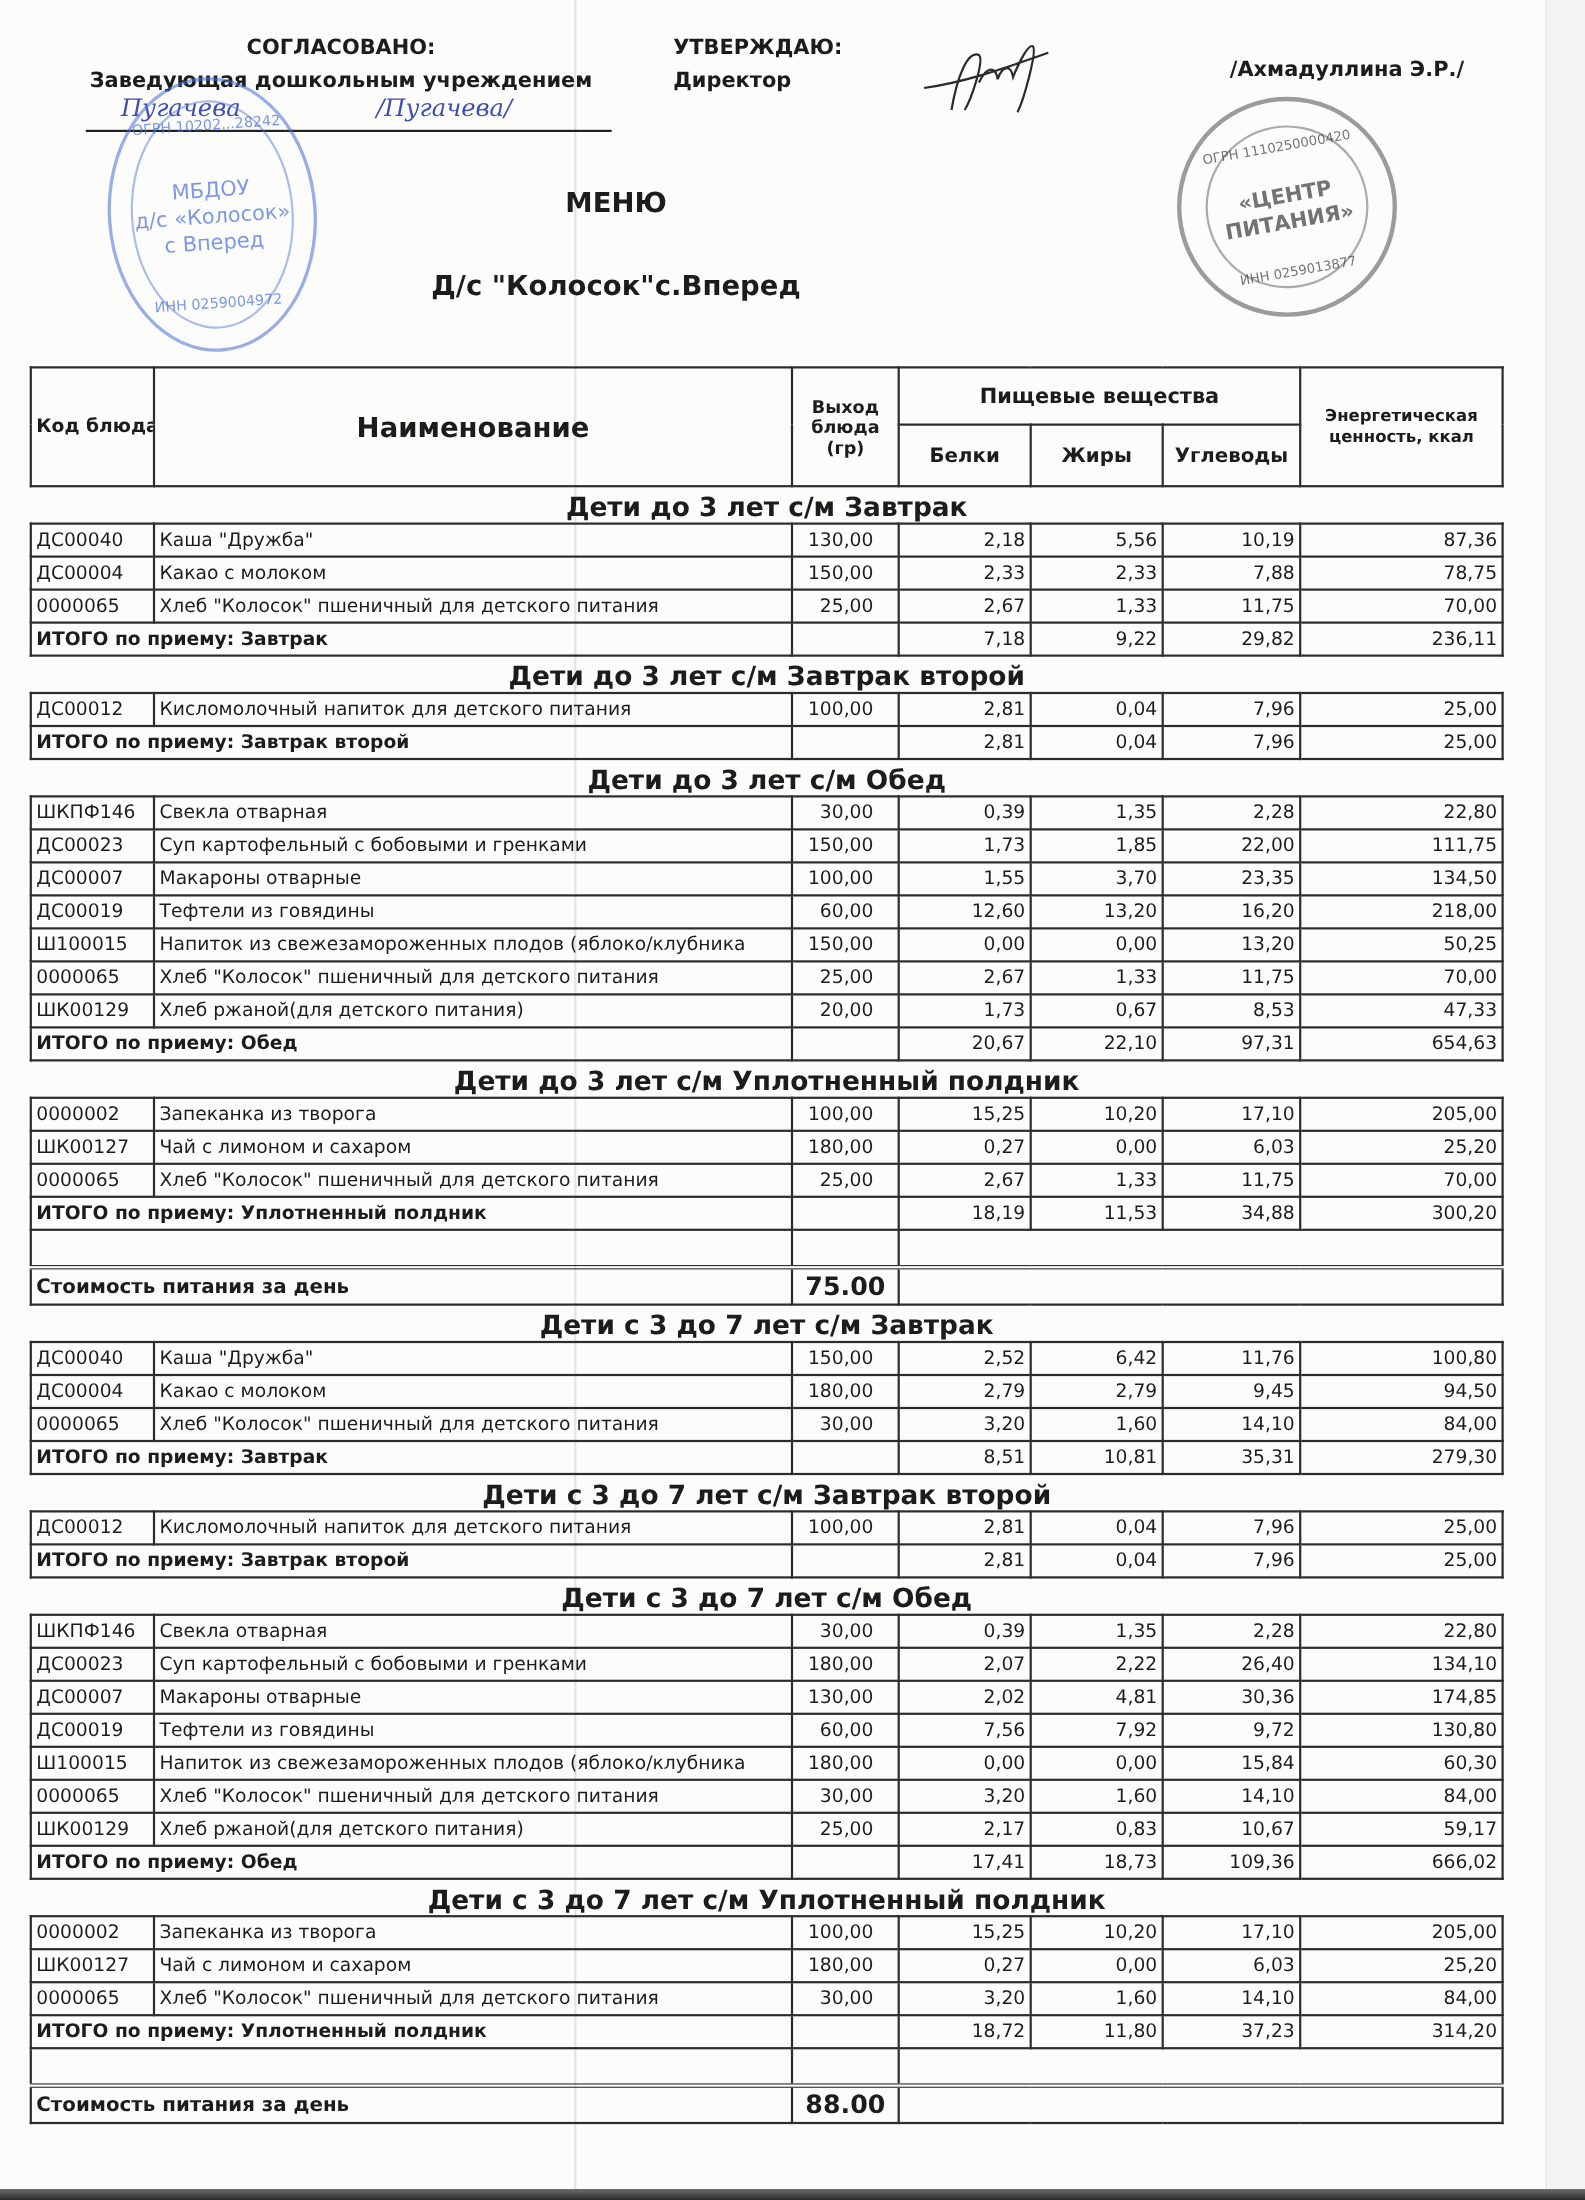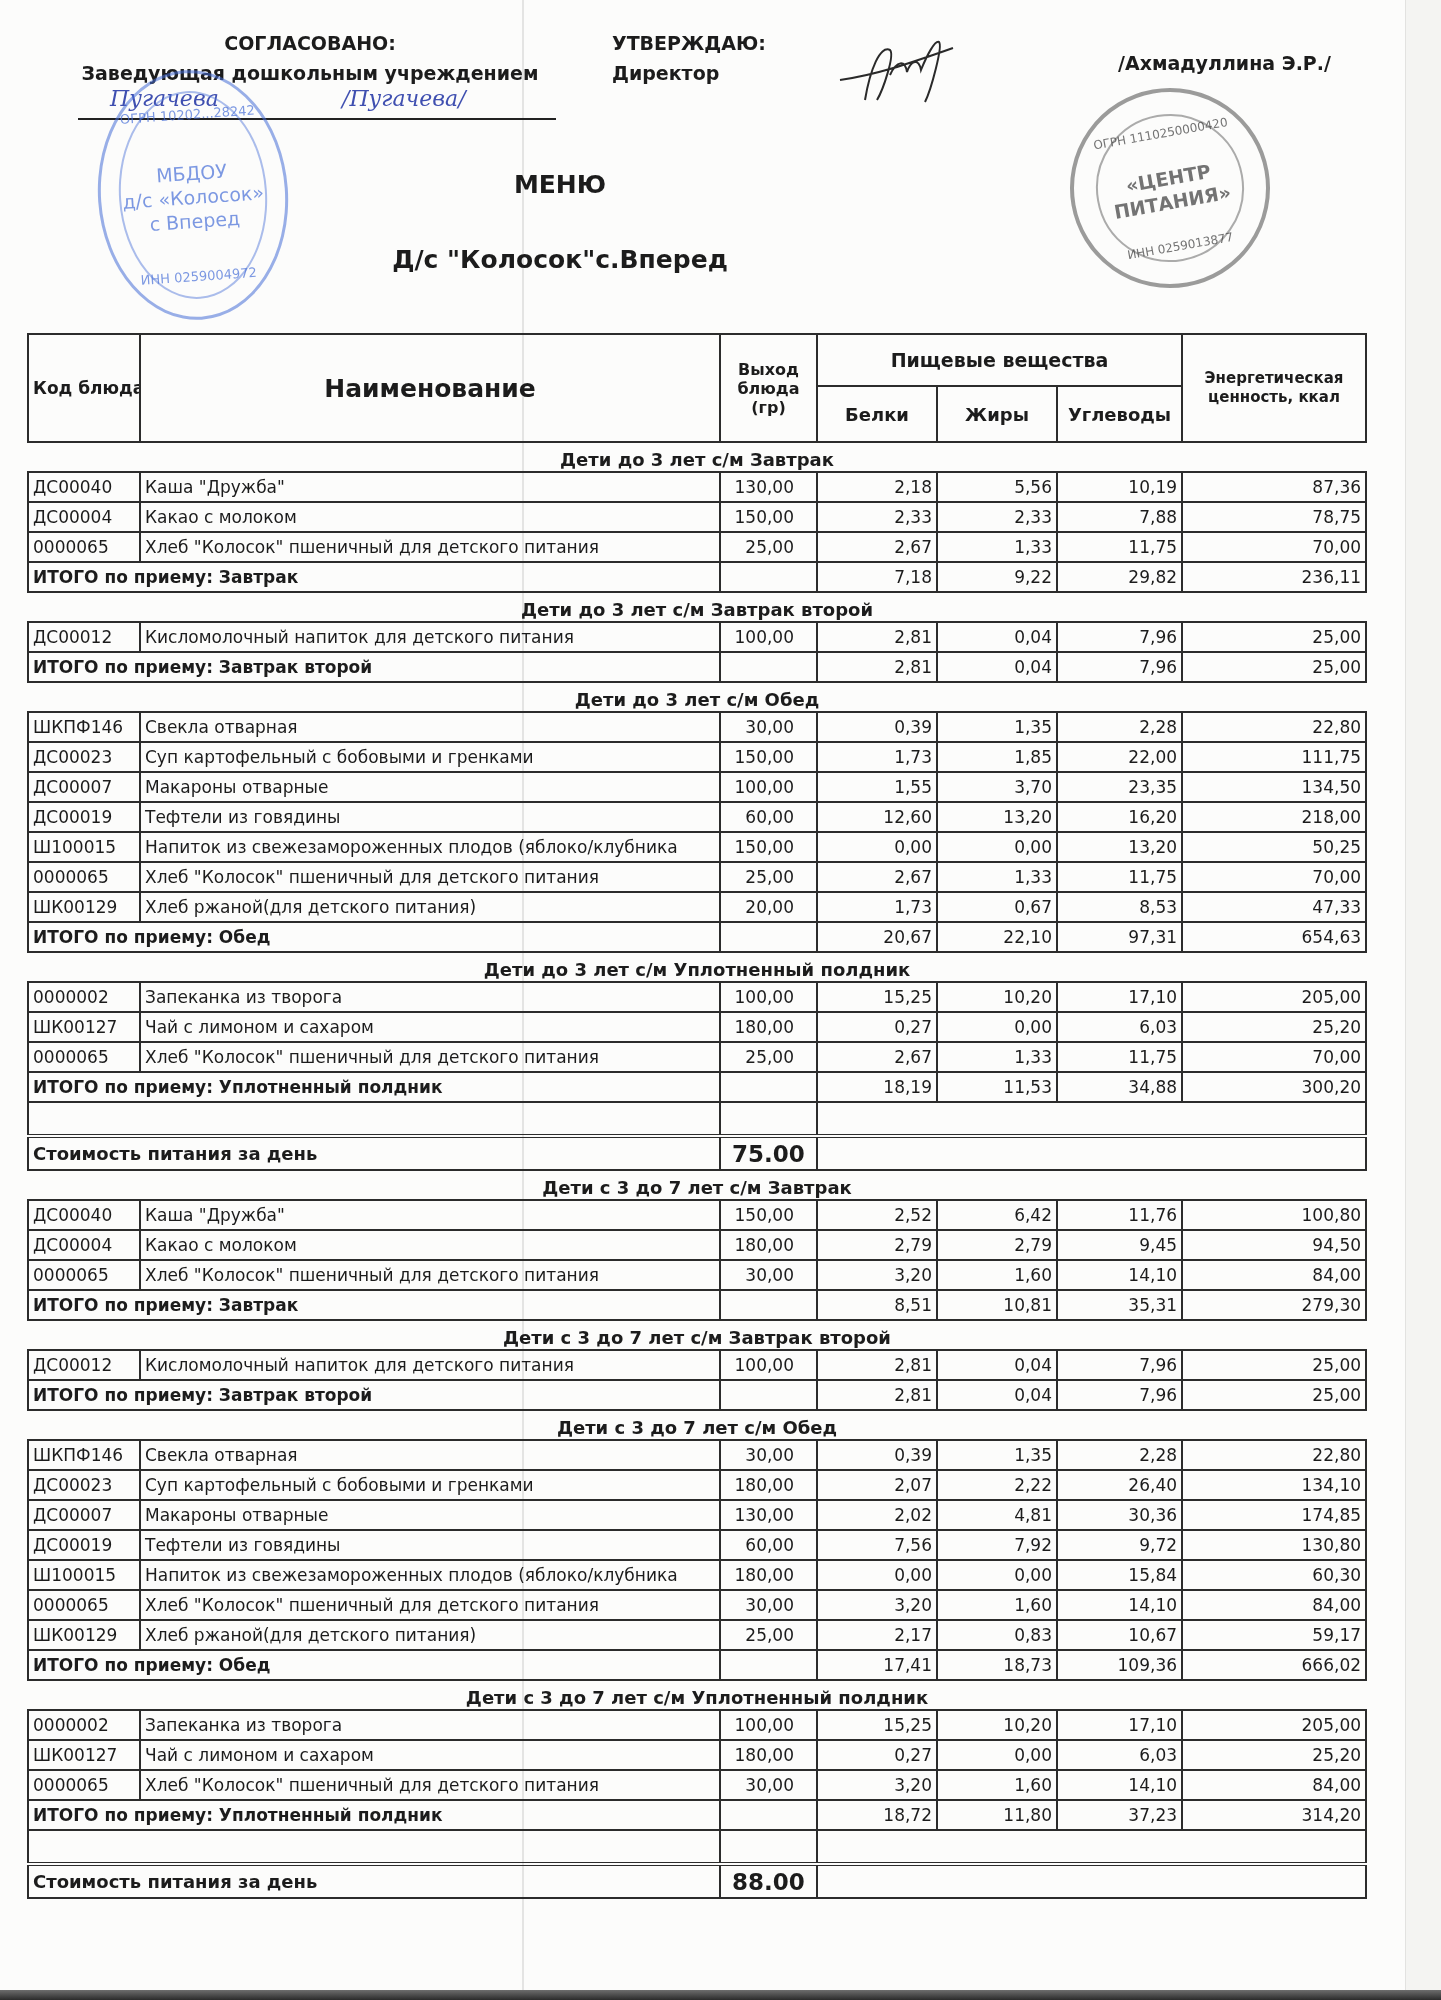--- a/index.html
+++ b/index.html
@@ -33,21 +33,21 @@
   .t2 { top: 209px; }
   .t3 { top: 245px; }
 
   table.menu { position: absolute; left: 27px; top: 333px; width: 1338px; border-collapse: collapse; font-family: "DejaVu Sans", sans-serif; table-layout: fixed; }
   table.menu td, table.menu th { border: 2px solid #2c2c2c; font-size: 17px; height: 30px; padding: 0 4px; white-space: nowrap; overflow: hidden; }
   table.menu th { font-weight: bold; text-align: center; }
   table.menu .th-name { font-size: 25px; }
   table.menu .th-small { font-size: 15px; line-height: 19px; }
   table.menu .num { text-align: right; }
   table.menu .yield { text-align: right; padding-right: 22px; }
-  table.menu tr.section td { border: none; text-align: center; font-weight: bold; font-size: 18px; height: 30px; padding-top: 4px; }
+  table.menu tr.section td { border: none; text-align: center; font-weight: bold; font-size: 24px; height: 30px; padding-top: 4px; }
   table.menu tr.total td { font-weight: bold; }
   table.menu tr.total td.num { font-weight: normal; }
   table.menu tr.blank td { height: 34px; border-bottom: 4px double #2c2c2c; }
   table.menu tr.cost td { font-weight: bold; font-size: 18px; height: 34px; }
   table.menu tr.cost td.price { font-size: 23px; text-align: center; }
 </style>
 </head>
 <body>
 
 <div class="page">

